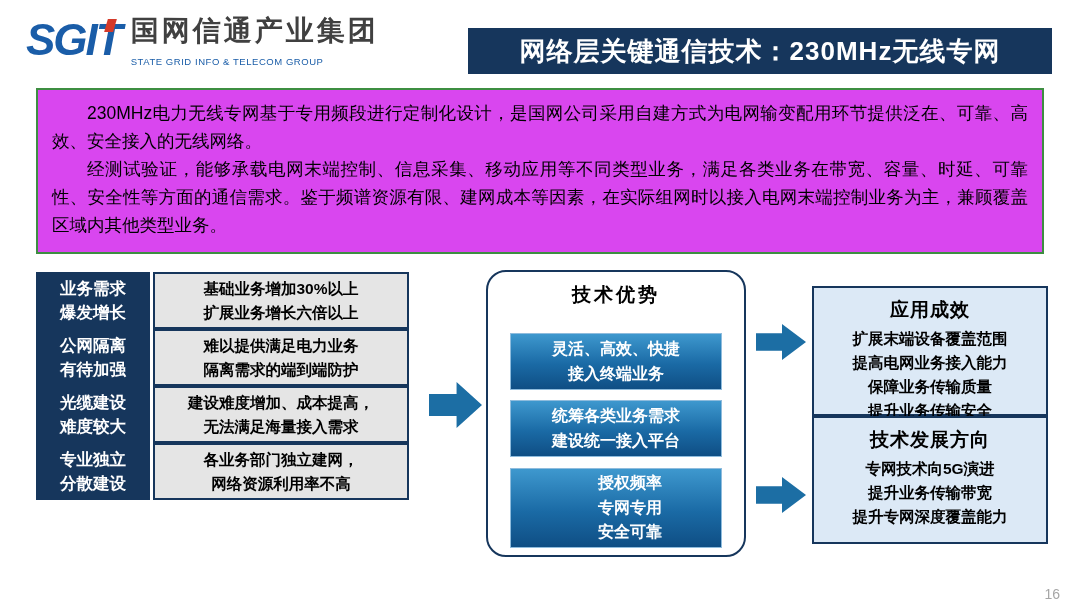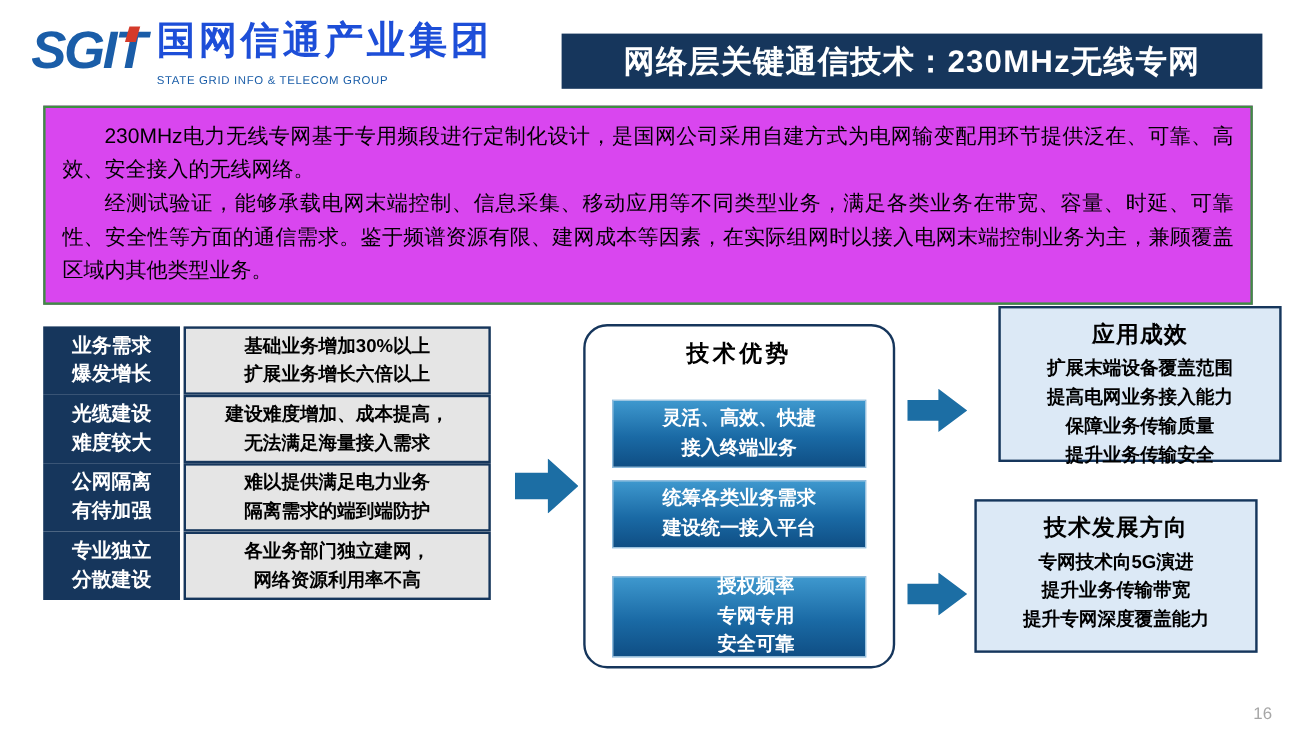--- a/index.html
+++ b/index.html
@@ -16,21 +16,21 @@
   .logo { position: absolute; left: 26px; top: 12px; display: flex; align-items: center; }
   .logo-mark {
     position: relative; font-size: 44px; font-weight: bold; font-style: italic;
     color: #1A5DA8; letter-spacing: -2px; line-height: 1; padding-right: 10px;
   }
   .logo-accent {
     position: absolute; right: 16px; top: 1px; width: 9px; height: 13px;
     background: #D43A2A; transform: skewX(-16deg);
   }
   .logo-text { display: flex; flex-direction: column; }
-  .logo-cn { font-size: 32px; font-weight: bold; color: #1d4ed8; letter-spacing: 3px; }
+  .logo-cn { font-size: 28px; font-weight: bold; color: #404040; letter-spacing: 3px; }
   .logo-en { font-size: 9.5px; font-weight: normal; color: #1A5DA8; letter-spacing: 0.55px; margin-top: 6px; }
 
   .title-bar {
     position: absolute; left: 468px; top: 28px; width: 584px; height: 46px;
     background: #16365C; color: #fff; display: flex; align-items: center; justify-content: center;
     font-size: 26px; font-weight: bold; letter-spacing: 1px;
   }
 
   
   .summary {
@@ -70,28 +70,28 @@
   }
   .adv-title { text-align: center; margin-top: 10px; font-size: 19px; font-weight: bold; color: #000; letter-spacing: 3px; }
   .adv-box {
     width: 212px; margin-left: auto; margin-right: auto;
     background: linear-gradient(180deg, #3E98CE 0%, #1A6AA5 55%, #0F4E84 100%);
     border: 1px solid #8FBCDD; color: #fff; font-weight: bold; font-size: 16px; line-height: 1.55;
     display: flex; align-items: center; justify-content: center; text-align: center;
   }
   .adv-box1 { margin-top: 10px; height: 57px; }
   .adv-box2 { margin-top: 25px; height: 57px; }
-  .adv-box3 { margin-top: 23px; height: 68px; padding-left: 28px; }
+  .adv-box3 { margin-top: 11px; height: 80px; padding-left: 28px; }
 
   
   .result-box {
     position: absolute; left: 812px; width: 236px;
     background: #DCE9F6; border: 2px solid #16365C;
   }
-  .result1 { top: 255px; height: 130px; margin-left: 20px; }
+  .result1 { top: 286px; height: 130px; }
   .result2 { top: 416px; height: 128px; }
   .result-title { text-align: center; font-size: 19px; font-weight: bold; color: #000; margin-top: 9px; letter-spacing: 1px; }
   .result-body { text-align: center; font-size: 15.5px; font-weight: bold; color: #000; line-height: 1.55; margin-top: 4px; }
 
   .page-num { position: absolute; right: 20px; bottom: 6px; color: #A6A6A6; font-size: 14px; }
 </style>
 </head>
 <body>
 
 <div class="logo">
@@ -113,30 +113,30 @@
 </div>
 
 <div class="challenges">
   <div class="challenge-row">
     <div class="challenge-label ml">业务需求
 爆发增长</div>
     <div class="challenge-desc ml">基础业务增加30%以上
 扩展业务增长六倍以上</div>
   </div>
   <div class="challenge-row">
+    <div class="challenge-label ml">公网隔离
+有待加强</div>
+    <div class="challenge-desc ml">难以提供满足电力业务
+隔离需求的端到端防护</div>
+  </div>
+  <div class="challenge-row">
     <div class="challenge-label ml">光缆建设
 难度较大</div>
     <div class="challenge-desc ml">建设难度增加、成本提高，
 无法满足海量接入需求</div>
-  </div>
-  <div class="challenge-row">
-    <div class="challenge-label ml">公网隔离
-有待加强</div>
-    <div class="challenge-desc ml">难以提供满足电力业务
-隔离需求的端到端防护</div>
   </div>
   <div class="challenge-row">
     <div class="challenge-label ml">专业独立
 分散建设</div>
     <div class="challenge-desc ml">各业务部门独立建网，
 网络资源利用率不高</div>
   </div>
 </div>
 
 <div class="arrow arrow-main"></div>

